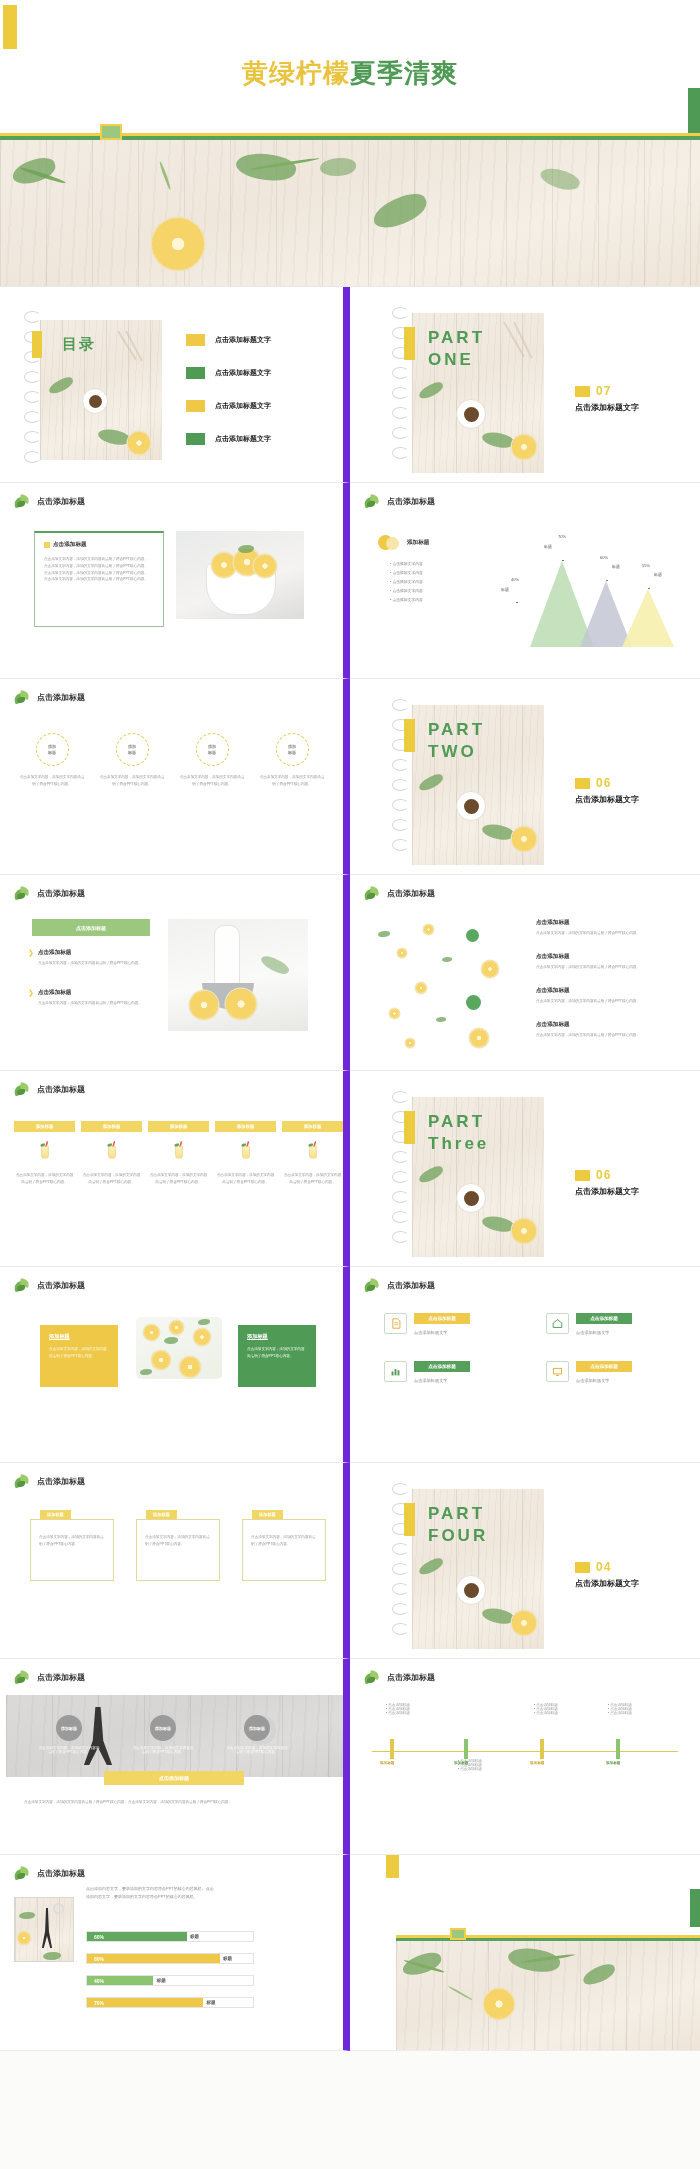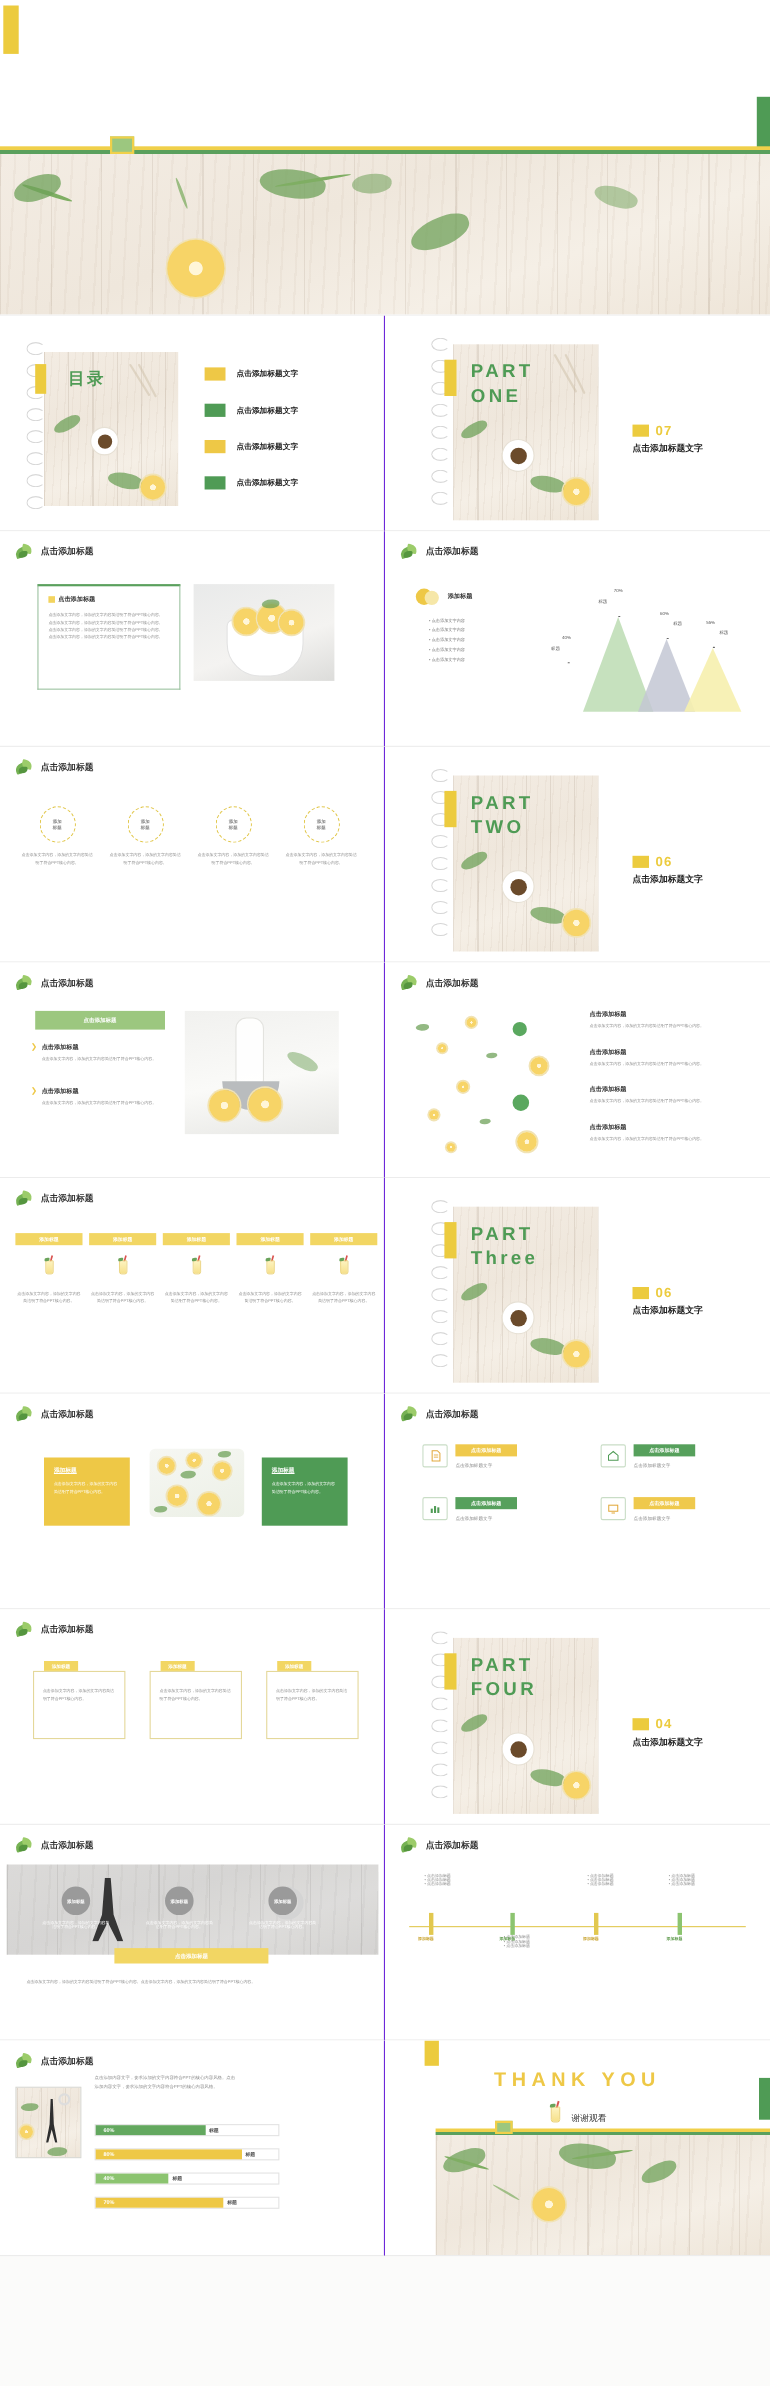--- a/index.html
+++ b/index.html
@@ -9,21 +9,21 @@
     font-family:"Liberation Sans","DejaVu Sans",sans-serif;
     overflow:hidden;
   }
   .deck { width:700px; position:relative; }
 
   
   .slide { background:#fff; position:relative; overflow:hidden; border:1px solid #ededed; }
   .hero  { width:700px; height:287px; border:none; border-bottom:1px solid #e8e8e8;}
   .row   { display:flex; width:700px; gap:0; }
   .half  { width:350px; height:196px; position:relative; overflow:hidden;
-           background:#fff; border-right:1px solid #6d28d9; border-bottom:1px solid #ececec; }
+           background:#fff; border-right:7px solid #6d28d9; border-bottom:1px solid #ececec; }
   .half:last-child { border-right:none; }
 
   
   .wood {
     background:
       repeating-linear-gradient(90deg, rgba(150,130,110,.16) 0 1px, rgba(0,0,0,0) 1px 46px),
       repeating-linear-gradient(93deg, rgba(190,170,150,.10) 0 2px, rgba(0,0,0,0) 2px 13px),
       linear-gradient(160deg,#f3ece3 0%,#efe7dc 40%,#f5efe6 70%,#eee5d8 100%);
   }
   .wood.sm {
@@ -152,20 +152,23 @@
             align-items:center; justify-content:center; color:#fff; font-size:4px; font-weight:bold;}
 </style>
 </head>
 <body>
 
 <div class="deck">
 
   <div class="slide hero">
     <div class="bar-left"></div>
     <div class="bar-right"></div>
+    <h1>
+      <span class="y">黄绿柠檬</span><span class="g">夏季清爽</span>
+    </h1>
     <div class="stripe"></div>
     <div class="stripe-tab"></div>
     <div class="photo wood">
       <span class="sprig" style="left:20px;top:26px;width:48px;height:4px;transform:rotate(18deg);border-radius:50%;"></span>
       <span class="leafblob" style="left:12px;top:20px;width:44px;height:22px;transform:rotate(-14deg);"></span>
       <span class="leafblob" style="left:236px;top:14px;width:60px;height:26px;transform:rotate(10deg);"></span>
       <span class="sprig" style="left:250px;top:28px;width:70px;height:3px;transform:rotate(-9deg);border-radius:50%;"></span>
       <span class="leafblob" style="left:372px;top:58px;width:56px;height:26px;transform:rotate(-20deg);"></span>
       <span class="leafblob" style="left:320px;top:18px;width:36px;height:18px;opacity:.55;"></span>
       <span class="sprig" style="left:160px;top:20px;width:30px;height:3px;transform:rotate(70deg);border-radius:50%;opacity:.75;"></span>
@@ -870,26 +873,20 @@
               <span class="pct">70%</span>
             </div>
           <div class="lab" style="left:72%;">标题</div>
         </div>
       </div>
     </div>
 
     <div class="half">
       <div class="ty-bar-l"></div>
       <div class="ty-bar-r"></div>
-      <div class="ty-title">THANK YOU</div>
-      <div class="ty-sub">
-        <span style="display:inline-block;vertical-align:-4px;margin-right:9px;">
-          <span class="glassicon" style="transform:scale(.85)"><span class="straw"></span><span class="cup"></span><span class="leaf"></span></span>
-        </span><span>谢谢观看</span>
-      </div>
       <div class="ty-stripe"></div>
       <div class="ty-tab"></div>
       <div class="ty-photo wood">
         <span class="leafblob" style="left:6px;top:14px;width:40px;height:18px;transform:rotate(-16deg);"></span>
         <span class="sprig" style="left:8px;top:18px;width:42px;height:3px;transform:rotate(16deg);border-radius:50%;"></span>
         <span class="leafblob" style="left:112px;top:8px;width:52px;height:22px;transform:rotate(12deg);"></span>
         <span class="sprig" style="left:124px;top:20px;width:56px;height:3px;transform:rotate(-8deg);border-radius:50%;"></span>
         <span class="leafblob" style="left:186px;top:26px;width:34px;height:15px;transform:rotate(-22deg);"></span>
         <span class="lemon" style="left:88px;top:48px;width:30px;height:30px;"></span>
         <span class="sprig" style="left:52px;top:44px;width:28px;height:2px;transform:rotate(30deg);border-radius:50%;opacity:.7;"></span>

